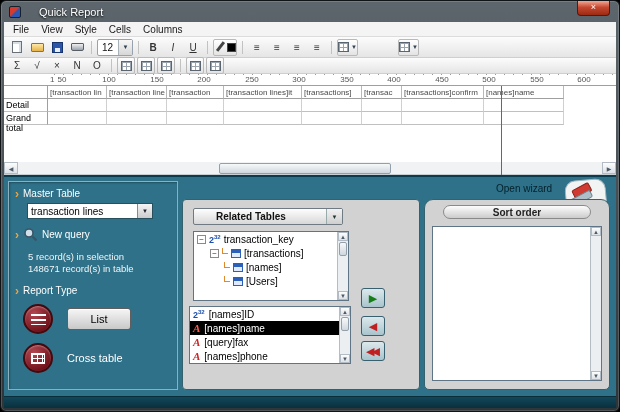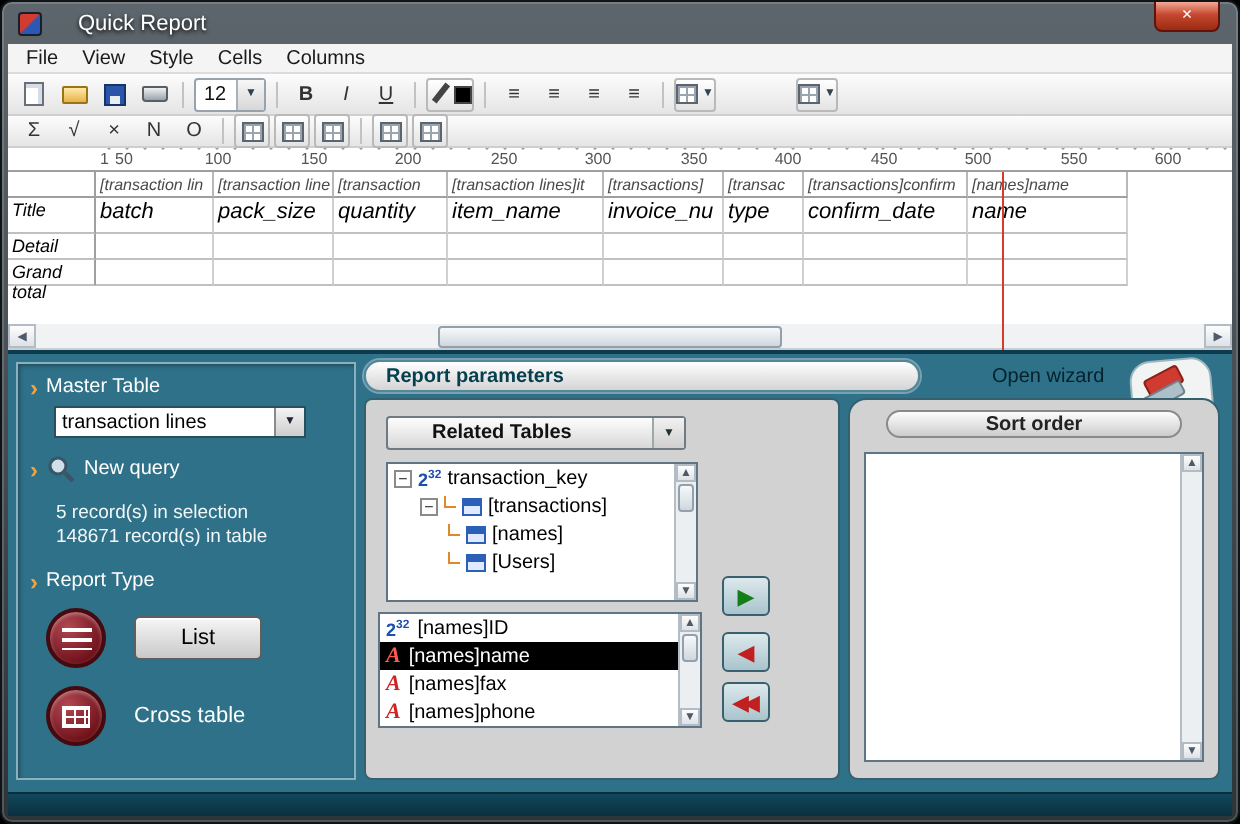--- a/index.html
+++ b/index.html
@@ -56,21 +56,21 @@
   
   .ruler { height:12px; position:relative; background:#fff; border-bottom:1px solid #9f9f9f;
            font-size:8px; color:#555; overflow:hidden; }
   .ruler-dots { position:absolute; left:44px; right:0; top:0; bottom:0;
                 background-image:radial-gradient(circle,#9a9a9a .7px,transparent .9px);
                 background-size:9px 12px; background-position:2px 6px; }
   .rnum { position:absolute; top:1px; transform:translateX(-50%); background:#fff; padding:0 1px; }
   .rorigin { position:absolute; left:46px; top:1px; background:#fff; }
 
   
-  .qr-table { height:76px; background:#fff; position:relative; font-size:9px;font-style:italic; }
+  .qr-table { height:76px; background:#fff; position:relative; font-size:9px; }
   .qr-row, .qr-head-row { display:flex; }
   .qr-head-row { height:13px; font-size:8px; color:#4a4a4a; }
   .qr-corner { width:44px; border-right:1px solid #9f9f9f; border-bottom:1px solid #9f9f9f; }
   .qr-h { border-right:1px solid #b8b8b8; border-bottom:1px solid #9f9f9f; padding:2px 1px 0 2px;
           white-space:nowrap; overflow:hidden; }
   .qr-label { width:44px; padding:1px 2px; color:#000; border-right:1px solid #9f9f9f; border-bottom:1px solid #c0c0c0; }
   .qr-c { border-right:1px solid #d0d0d0; border-bottom:1px solid #c0c0c0; padding:1px 2px;
           white-space:nowrap; overflow:hidden; }
   .qr-title-row { height:18px; font-size:11px; color:#000; }
   .qr-title-row .qr-label { font-size:9px; }
@@ -283,31 +283,20 @@
         <div class="qr-corner"></div>
         <div class="qr-h" style="width:59px">[transaction lin</div>
         <div class="qr-h" style="width:60px">[transaction line</div>
         <div class="qr-h" style="width:57px">[transaction</div>
         <div class="qr-h" style="width:78px">[transaction lines]it</div>
         <div class="qr-h" style="width:60px">[transactions]</div>
         <div class="qr-h" style="width:40px">[transac</div>
         <div class="qr-h" style="width:82px">[transactions]confirm</div>
         <div class="qr-h" style="width:80px">[names]name</div>
       </div>
-      <div class="qr-row qr-title-row">
-        <div class="qr-label">Title</div>
-        <div class="qr-c" style="width:59px">batch</div>
-        <div class="qr-c" style="width:60px">pack_size</div>
-        <div class="qr-c" style="width:57px">quantity</div>
-        <div class="qr-c" style="width:78px">item_name</div>
-        <div class="qr-c" style="width:60px">invoice_nu</div>
-        <div class="qr-c" style="width:40px">type</div>
-        <div class="qr-c" style="width:82px">confirm_date</div>
-        <div class="qr-c" style="width:80px">name</div>
-      </div>
       <div class="qr-row qr-detail-row">
         <div class="qr-label">Detail</div>
         <div class="qr-c" style="width:59px"></div>
         <div class="qr-c" style="width:60px"></div>
         <div class="qr-c" style="width:57px"></div>
         <div class="qr-c" style="width:78px"></div>
         <div class="qr-c" style="width:60px"></div>
         <div class="qr-c" style="width:40px"></div>
         <div class="qr-c" style="width:82px"></div>
         <div class="qr-c" style="width:80px"></div>
@@ -368,23 +357,20 @@
             </span>
         </div>
         <div class="type-row">
           <span class="circle">
               <span class="ic-grid-w"></span>
             </span>
           <span class="cross-label">Cross table</span>
         </div>
       </div>
 
-      <div class="params-pill">
-        <span>Report parameters</span>
-      </div>
       <span class="open-wizard">Open wizard</span>
       <div class="wizard-btn">
         <svg width="54" height="44" viewBox="0 0 54 44">
           <rect x="11" y="2" width="40" height="36" rx="10" fill="#f2f4f4" stroke="#9fb6be" transform="rotate(-5 31 20)"></rect>
           <rect x="19" y="8" width="18" height="9" rx="1.5" fill="#cf3b30" stroke="#8c1f16" transform="rotate(-28 28 15)"></rect>
           <rect x="15" y="17" width="22" height="7" rx="1.5" fill="#aebfc7" stroke="#6d848e" transform="rotate(-28 26 20)"></rect>
           <path d="M13 32 Q 29 38 47 26" stroke="#2a6076" stroke-width="2" fill="none"></path>
         </svg>
       </div>
 
@@ -427,21 +413,21 @@
           <div class="frow">
             <span class="numicon"><span>2</span><sup>32</sup></span>
             <span>[names]ID</span>
           </div>
           <div class="frow selected">
             <span class="alpha-icon">A</span>
             <span>[names]name</span>
           </div>
           <div class="frow">
             <span class="alpha-icon">A</span>
-            <span>[names]fax</span>
+            <span>[query]fax</span>
           </div>
           <div class="frow">
             <span class="alpha-icon">A</span>
             <span>[names]phone</span>
           </div>
           <div class="vscroll">
             <span class="vs-btn vs-up">▲</span>
             <span class="vs-thumb"></span>
             <span class="vs-btn vs-down">▼</span>
           </div>

